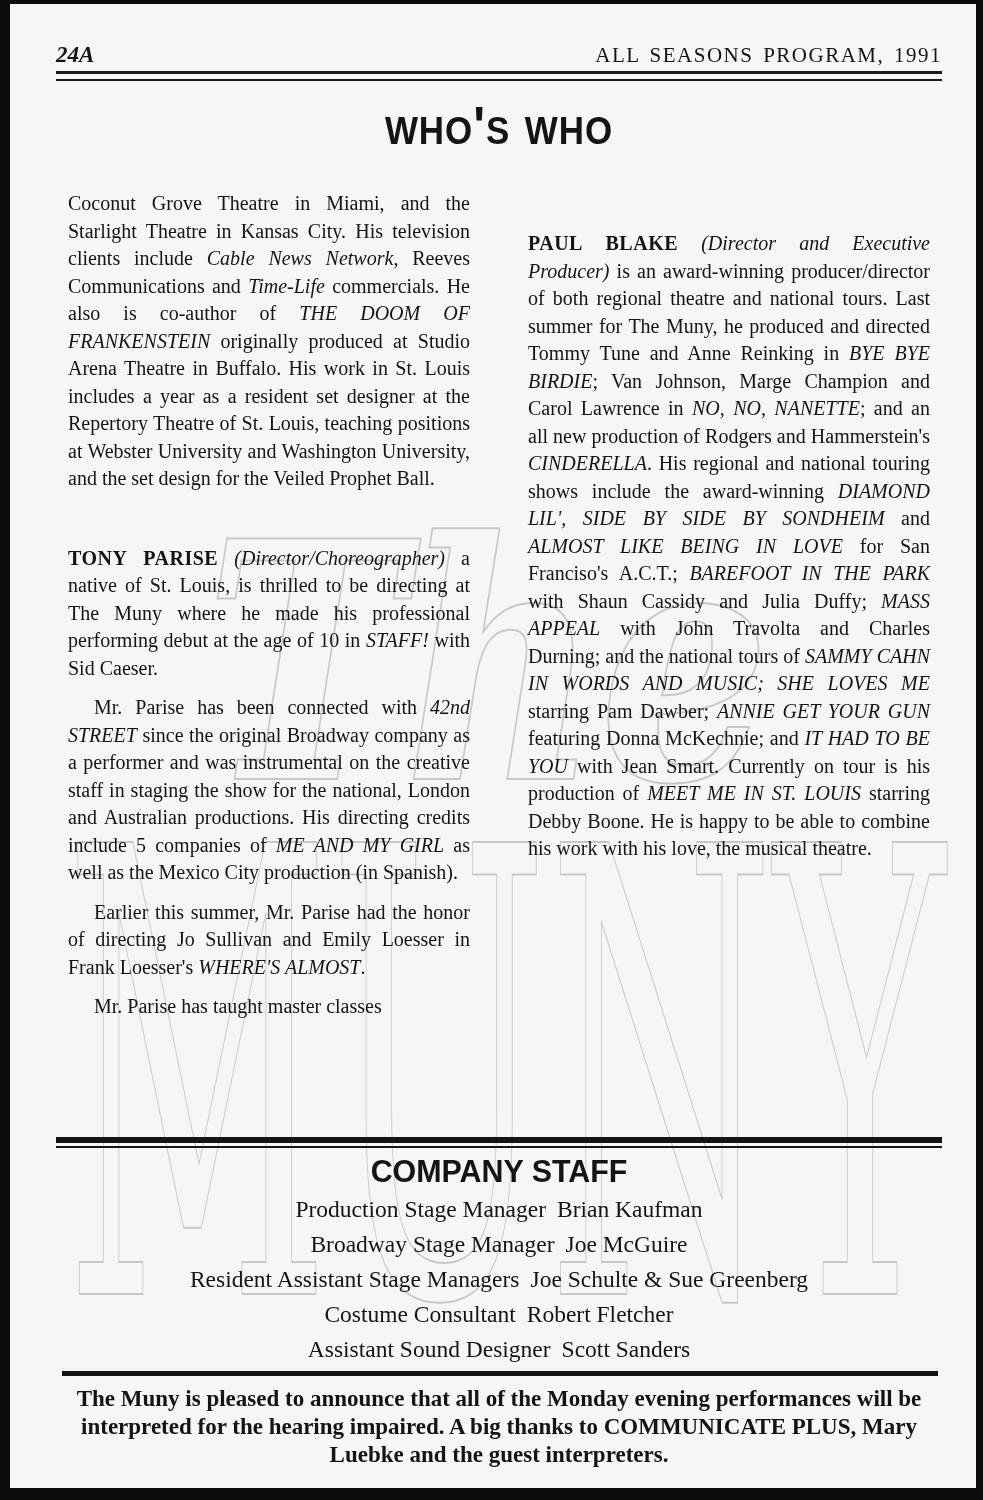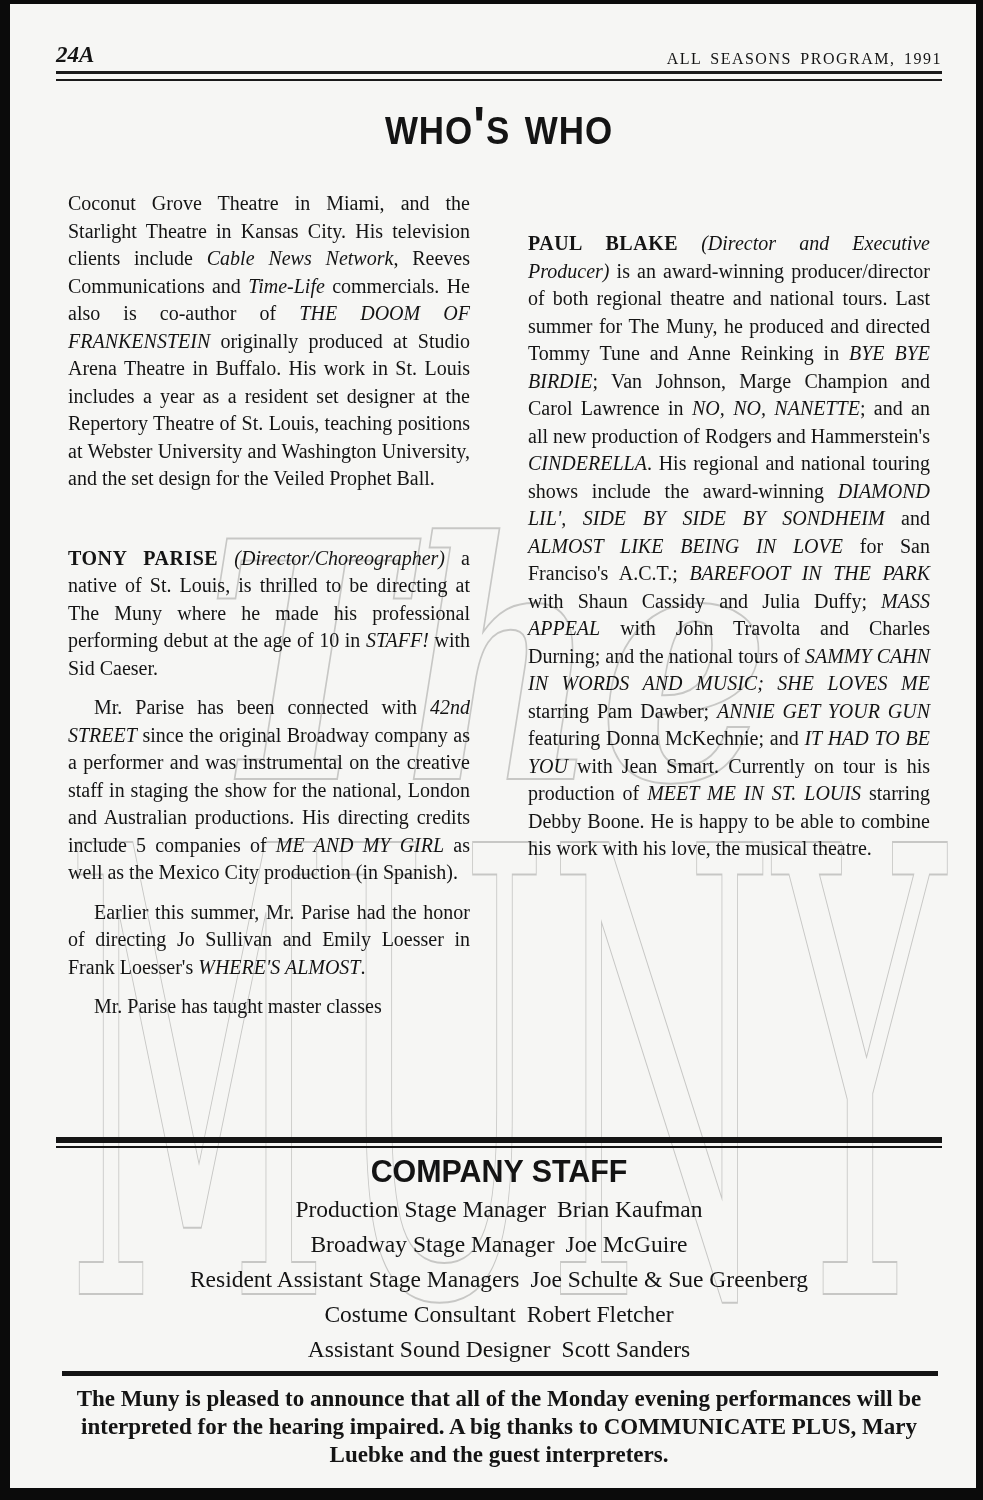--- a/index.html
+++ b/index.html
@@ -16,21 +16,21 @@
     position:relative;overflow:hidden;
     padding:38px 34px 0 46px;
   }
   .watermark{position:absolute;left:0;top:0;width:983px;height:1500px;pointer-events:none;}
   .wm-the{font-family:"DejaVu Serif",serif;font-style:italic;font-weight:bold;
     fill:none;stroke:#c7c7c5;stroke-width:2px;}
   .wm-muny{font-family:"DejaVu Serif",serif;fill:none;stroke:#c7c7c5;stroke-width:2px;}
   .content{position:relative;z-index:1;}
   .hdr{display:flex;justify-content:space-between;align-items:flex-end;}
   .pagenum{font-style:italic;font-weight:bold;font-size:23px;}
-  .hdr-right{font-size:16px;letter-spacing:1.5px;word-spacing:3px;}
+  .hdr-right{font-size:21px;letter-spacing:1.5px;word-spacing:3px;}
   .rule-double{margin-top:3px;height:10px;box-sizing:border-box;
     border-top:3px solid #1a1a1a;border-bottom:2px solid #1a1a1a;}
   h1.title{
     margin:17px 0 0 0;text-align:center;
     font-family:"Liberation Sans", sans-serif;font-weight:bold;
     font-variant:small-caps;text-transform:lowercase;
     font-size:54px;line-height:1;letter-spacing:1px;
     transform:scaleX(.92);
   }
   .cols{

